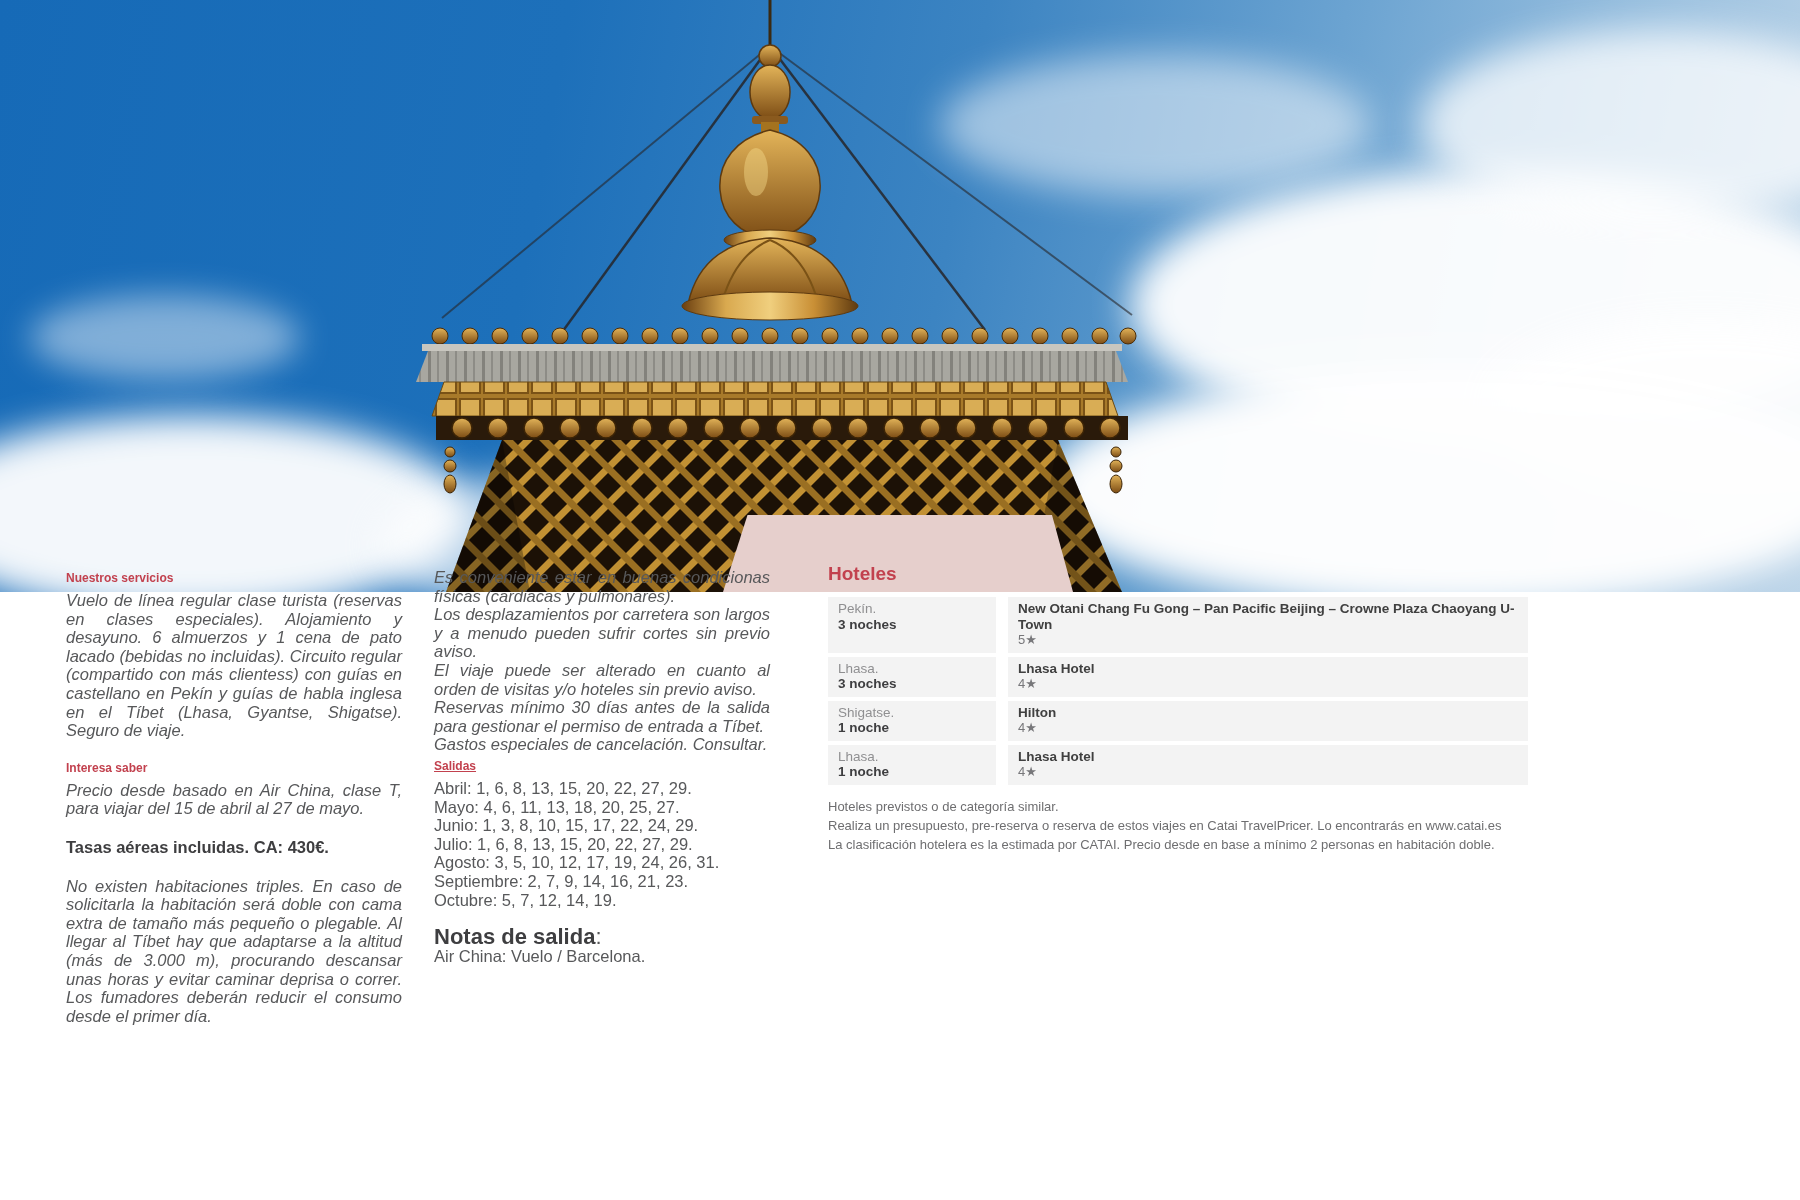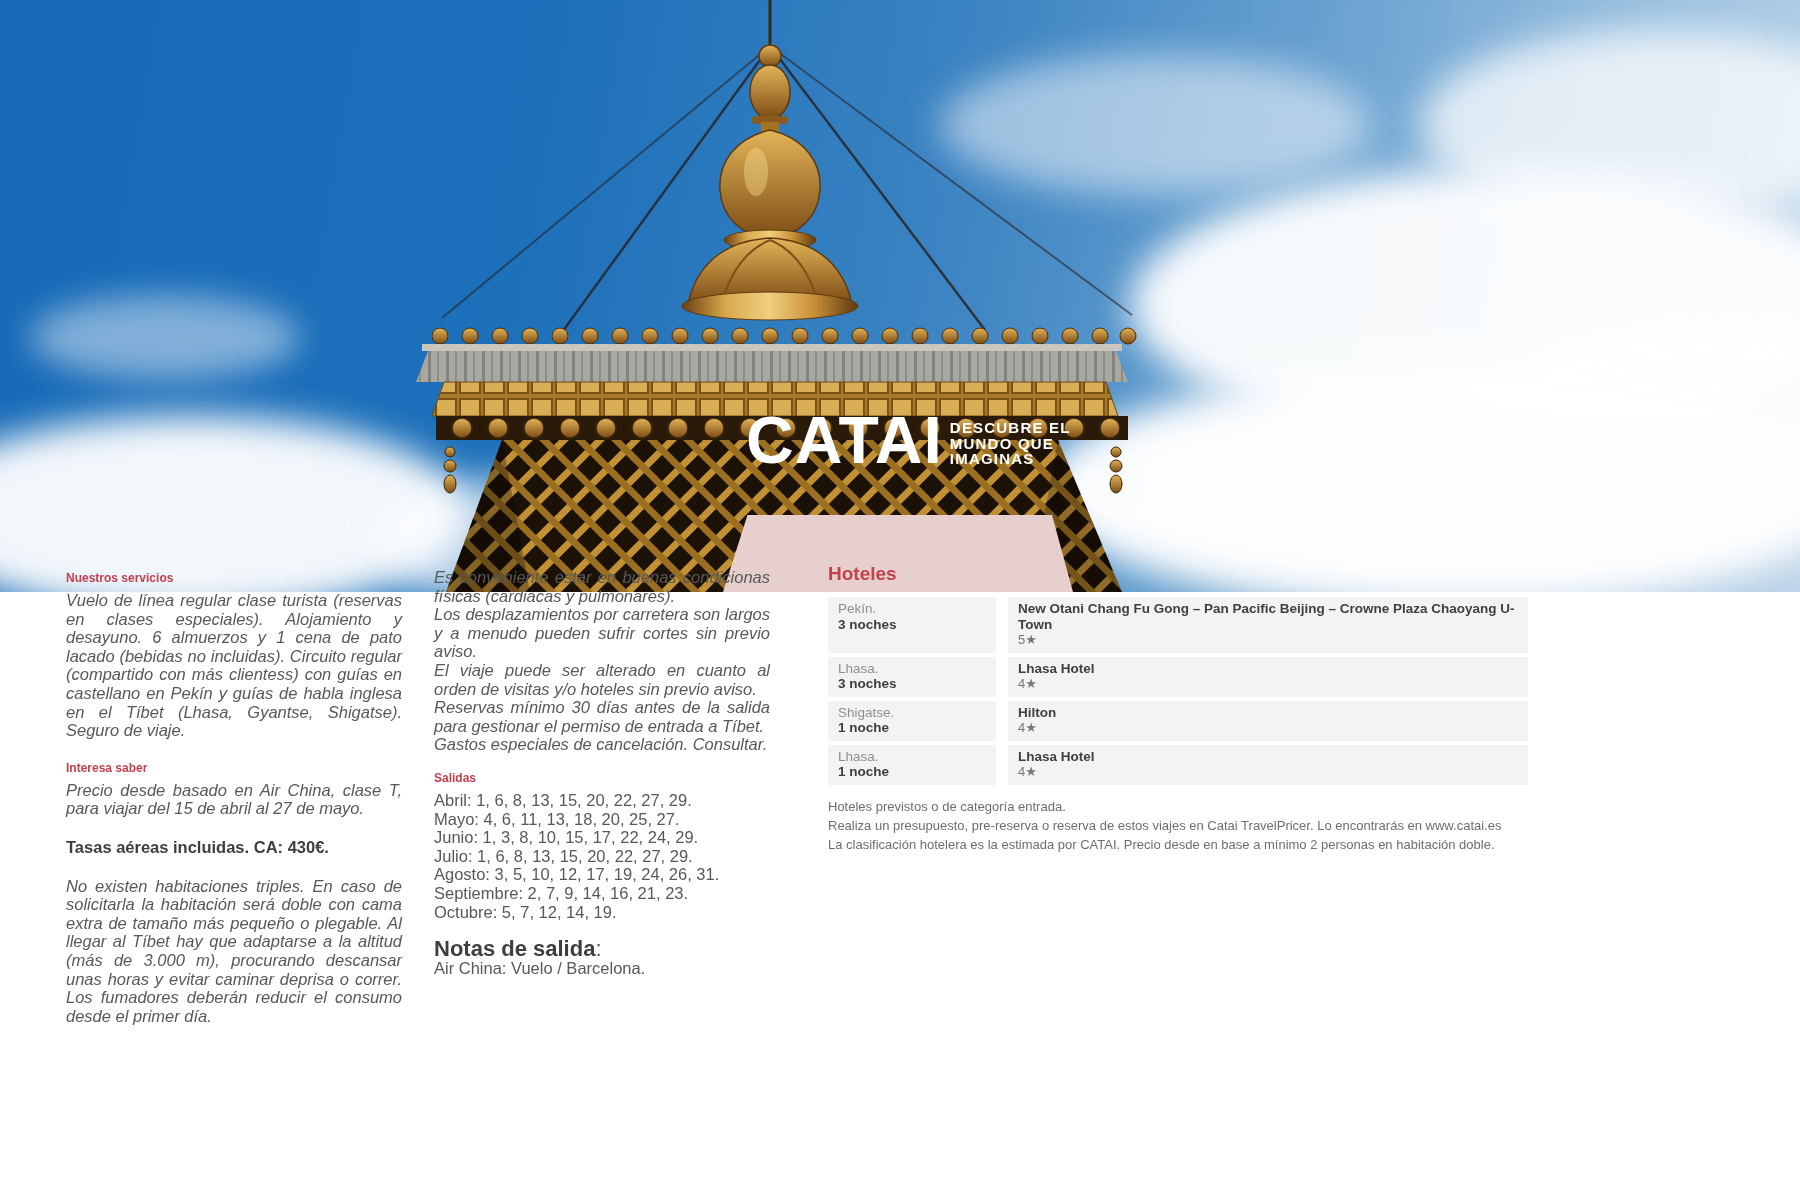--- a/index.html
+++ b/index.html
@@ -28,21 +28,21 @@
   
   .col{position:absolute;}
   .col1{left:66px;top:568px;width:336px;}
   .col2{left:434px;top:568px;width:336px;}
   .col3{left:828px;top:563px;width:700px;}
   .red-h{color:#c2414e;font-weight:700;font-size:12px;line-height:20px;margin:0 0 3px;}
   .body-p{color:#57585a;font-size:16.5px;line-height:18.6px;text-align:justify;margin:0;font-style:italic;}
   .mb18{margin-bottom:18px;}
   .mb20{margin-bottom:20px;}
   .bold-p{color:#3e3e40;font-weight:700;font-size:16.5px;line-height:18.6px;margin:0 0 20px;}
-  .gap-h{margin-top:14px;}
+  .gap-h{margin-top:2px;text-decoration:underline;}
   .date-line{color:#57585a;font-size:16.5px;line-height:18.6px;}
   .notas{margin-top:19px;color:#3e3e40;font-size:22px;line-height:18.6px;}
   .notas .lbl{font-weight:700;}
   .notas .colon{font-weight:400;color:#57585a;}
 
   
   .hotels-h{color:#c2414e;font-weight:700;font-size:19px;line-height:22px;margin:0 0 12px;}
   .hrow{display:flex;gap:12px;margin-bottom:4px;}
   .hcell{background:#f3f3f3;padding:4px 10px 5px;}
   .hcell.left{width:148px;flex:0 0 148px;}
@@ -180,28 +180,20 @@
           <circle cx="40" cy="466" r="6"></circle>
           <ellipse cx="40" cy="484" rx="6" ry="9"></ellipse>
         <circle cx="706" cy="452" r="5"></circle>
           <circle cx="706" cy="466" r="6"></circle>
           <ellipse cx="706" cy="484" rx="6" ry="9"></ellipse>
       </g>
     </svg>
 
     <div class="pink-panel"></div>
 
-    <div class="brand">
-      <div class="brand-name">CATAI</div>
-      <div class="brand-tagline">
-        <div>DESCUBRE EL</div>
-        <div>MUNDO QUE</div>
-        <div>IMAGINAS</div>
-      </div>
-    </div>
   </div>
 
   <div class="col col1">
     <h3 class="red-h">Nuestros servicios</h3>
     <p class="body-p mb18">Vuelo de línea regular clase turista (reservas en clases especiales). Alojamiento y desayuno. 6 almuerzos y 1 cena de pato lacado (bebidas no incluidas). Circuito regular (compartido con más clientess) con guías en castellano en Pekín y guías de habla inglesa en el Tíbet (Lhasa, Gyantse, Shigatse). Seguro de viaje.</p>
     <h3 class="red-h">Interesa saber</h3>
     <p class="body-p mb20">Precio desde basado en Air China, clase T, para viajar del 15 de abril al 27 de mayo.</p>
     <p class="bold-p">Tasas aéreas incluidas. CA: 430€.</p>
     <p class="body-p">No existen habitaciones triples. En caso de solicitarla la habitación será doble con cama extra de tamaño más pequeño o plegable. Al llegar al Tíbet hay que adaptarse a la altitud (más de 3.000 m), procurando descansar unas horas y evitar caminar deprisa o correr. Los fumadores deberán reducir el consumo desde el primer día.</p>
   </div>
@@ -267,19 +259,19 @@
         <div class="city">Lhasa.</div>
         <div class="nights">1 noche</div>
       </div>
       <div class="hcell right">
         <div class="hotel-name">Lhasa Hotel</div>
         <div class="stars">4★</div>
       </div>
     </div>
 
     <div class="fnotes">
-      <p class="fnote">Hoteles previstos o de categoría entrada.</p>
+      <p class="fnote">Hoteles previstos o de categoría similar.</p>
       <p class="fnote">Realiza un presupuesto, pre-reserva o reserva de estos viajes en Catai TravelPricer. Lo encontrarás en www.catai.es</p>
       <p class="fnote">La clasificación hotelera es la estimada por CATAI. Precio desde en base a mínimo 2 personas en habitación doble.</p>
     </div>
   </div>
 
 </div>
 
 </body></html>

